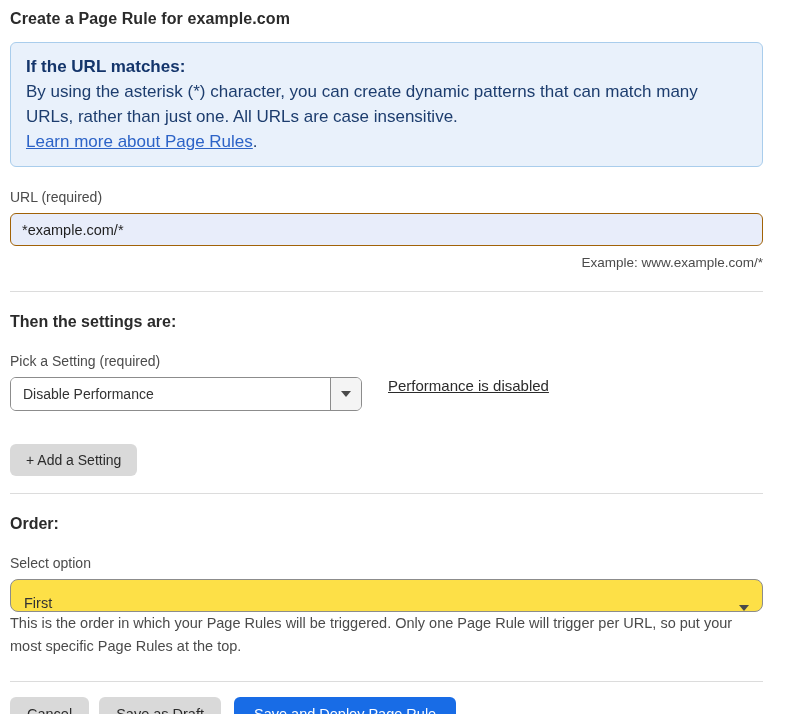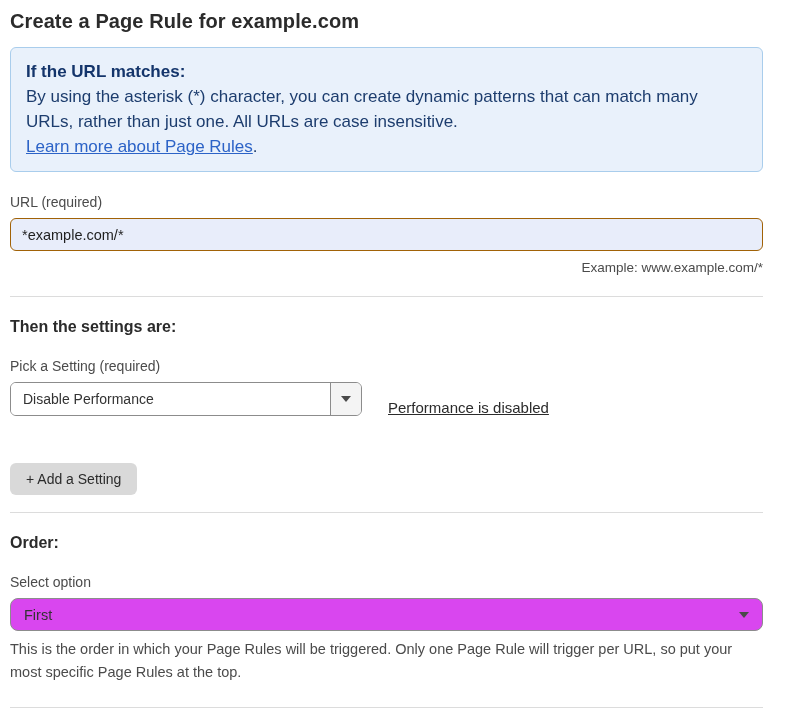--- a/index.html
+++ b/index.html
@@ -5,21 +5,21 @@
   * { margin: 0; padding: 0; box-sizing: border-box; }
   html, body { width: 790px; height: 714px; background: #ffffff; }
   body {
     font-family: "Liberation Sans", "DejaVu Sans", sans-serif;
     color: #2b2b2b;
     overflow: hidden;
   }
   .container { padding: 10px 27px 0 10px; width: 790px; }
 
   .page-title {
-    font-size: 20px;
+    font-size: 16px;
     font-weight: bold;
     color: #2b2b2b;
     letter-spacing: 0.1px;
   }
 
   .info-box {
     margin-top: 14px;
     background: #e9f1fb;
     border: 1px solid #a9cdec;
     border-radius: 6px;
@@ -73,21 +73,21 @@
 
   .section-heading {
     font-size: 16px;
     font-weight: bold;
     color: #2b2b2b;
     margin-top: 21px;
   }
 
   .setting-row {
     display: flex;
-    align-items: flex-end;
+    align-items: flex-start;
   }
   .setting-dropdown {
     display: flex;
     align-items: stretch;
     width: 352px;
     height: 34px;
     border: 1px solid #8c8c8c;
     border-radius: 6px;
     overflow: hidden;
     background: #ffffff;
@@ -118,51 +118,50 @@
     display: inline-block;
   }
   .status-text {
     font-size: 15px;
     color: #2b2b2b;
     margin-left: 26px;
     text-decoration: underline;
   }
 
   .add-setting-btn {
-    margin-top: 47px;
+    margin-top: 33px;
     background: #d9d9d9;
     border: none;
     border-radius: 6px;
     padding: 0 16px;
     height: 32px;
     font-family: "Liberation Sans", sans-serif;
     font-size: 14px;
     color: #2b2b2b;
     cursor: pointer;
   }
 
   .order-select {
     width: 100%;
     height: 33px;
     border: 1px solid #8c8c8c;
     border-radius: 8px;
-    background: #d946ef;
-    display: flex;
-    align-items: center;
+    background: #fde047;
+    display: flex;
+    align-items: flex-end;
     justify-content: space-between;
     padding: 0 13px;
     font-size: 14.5px;
     color: #333333;
     cursor: pointer;
   }
   .order-helper {
     font-size: 14.5px;
     color: #4b4b4b;
     line-height: 23px;
-    margin-top: 7px;
     max-width: 745px;
   }
 
   .footer-buttons {
     display: flex;
     align-items: center;
     gap: 10px;
     margin-top: 15px;
   }
   .btn {

